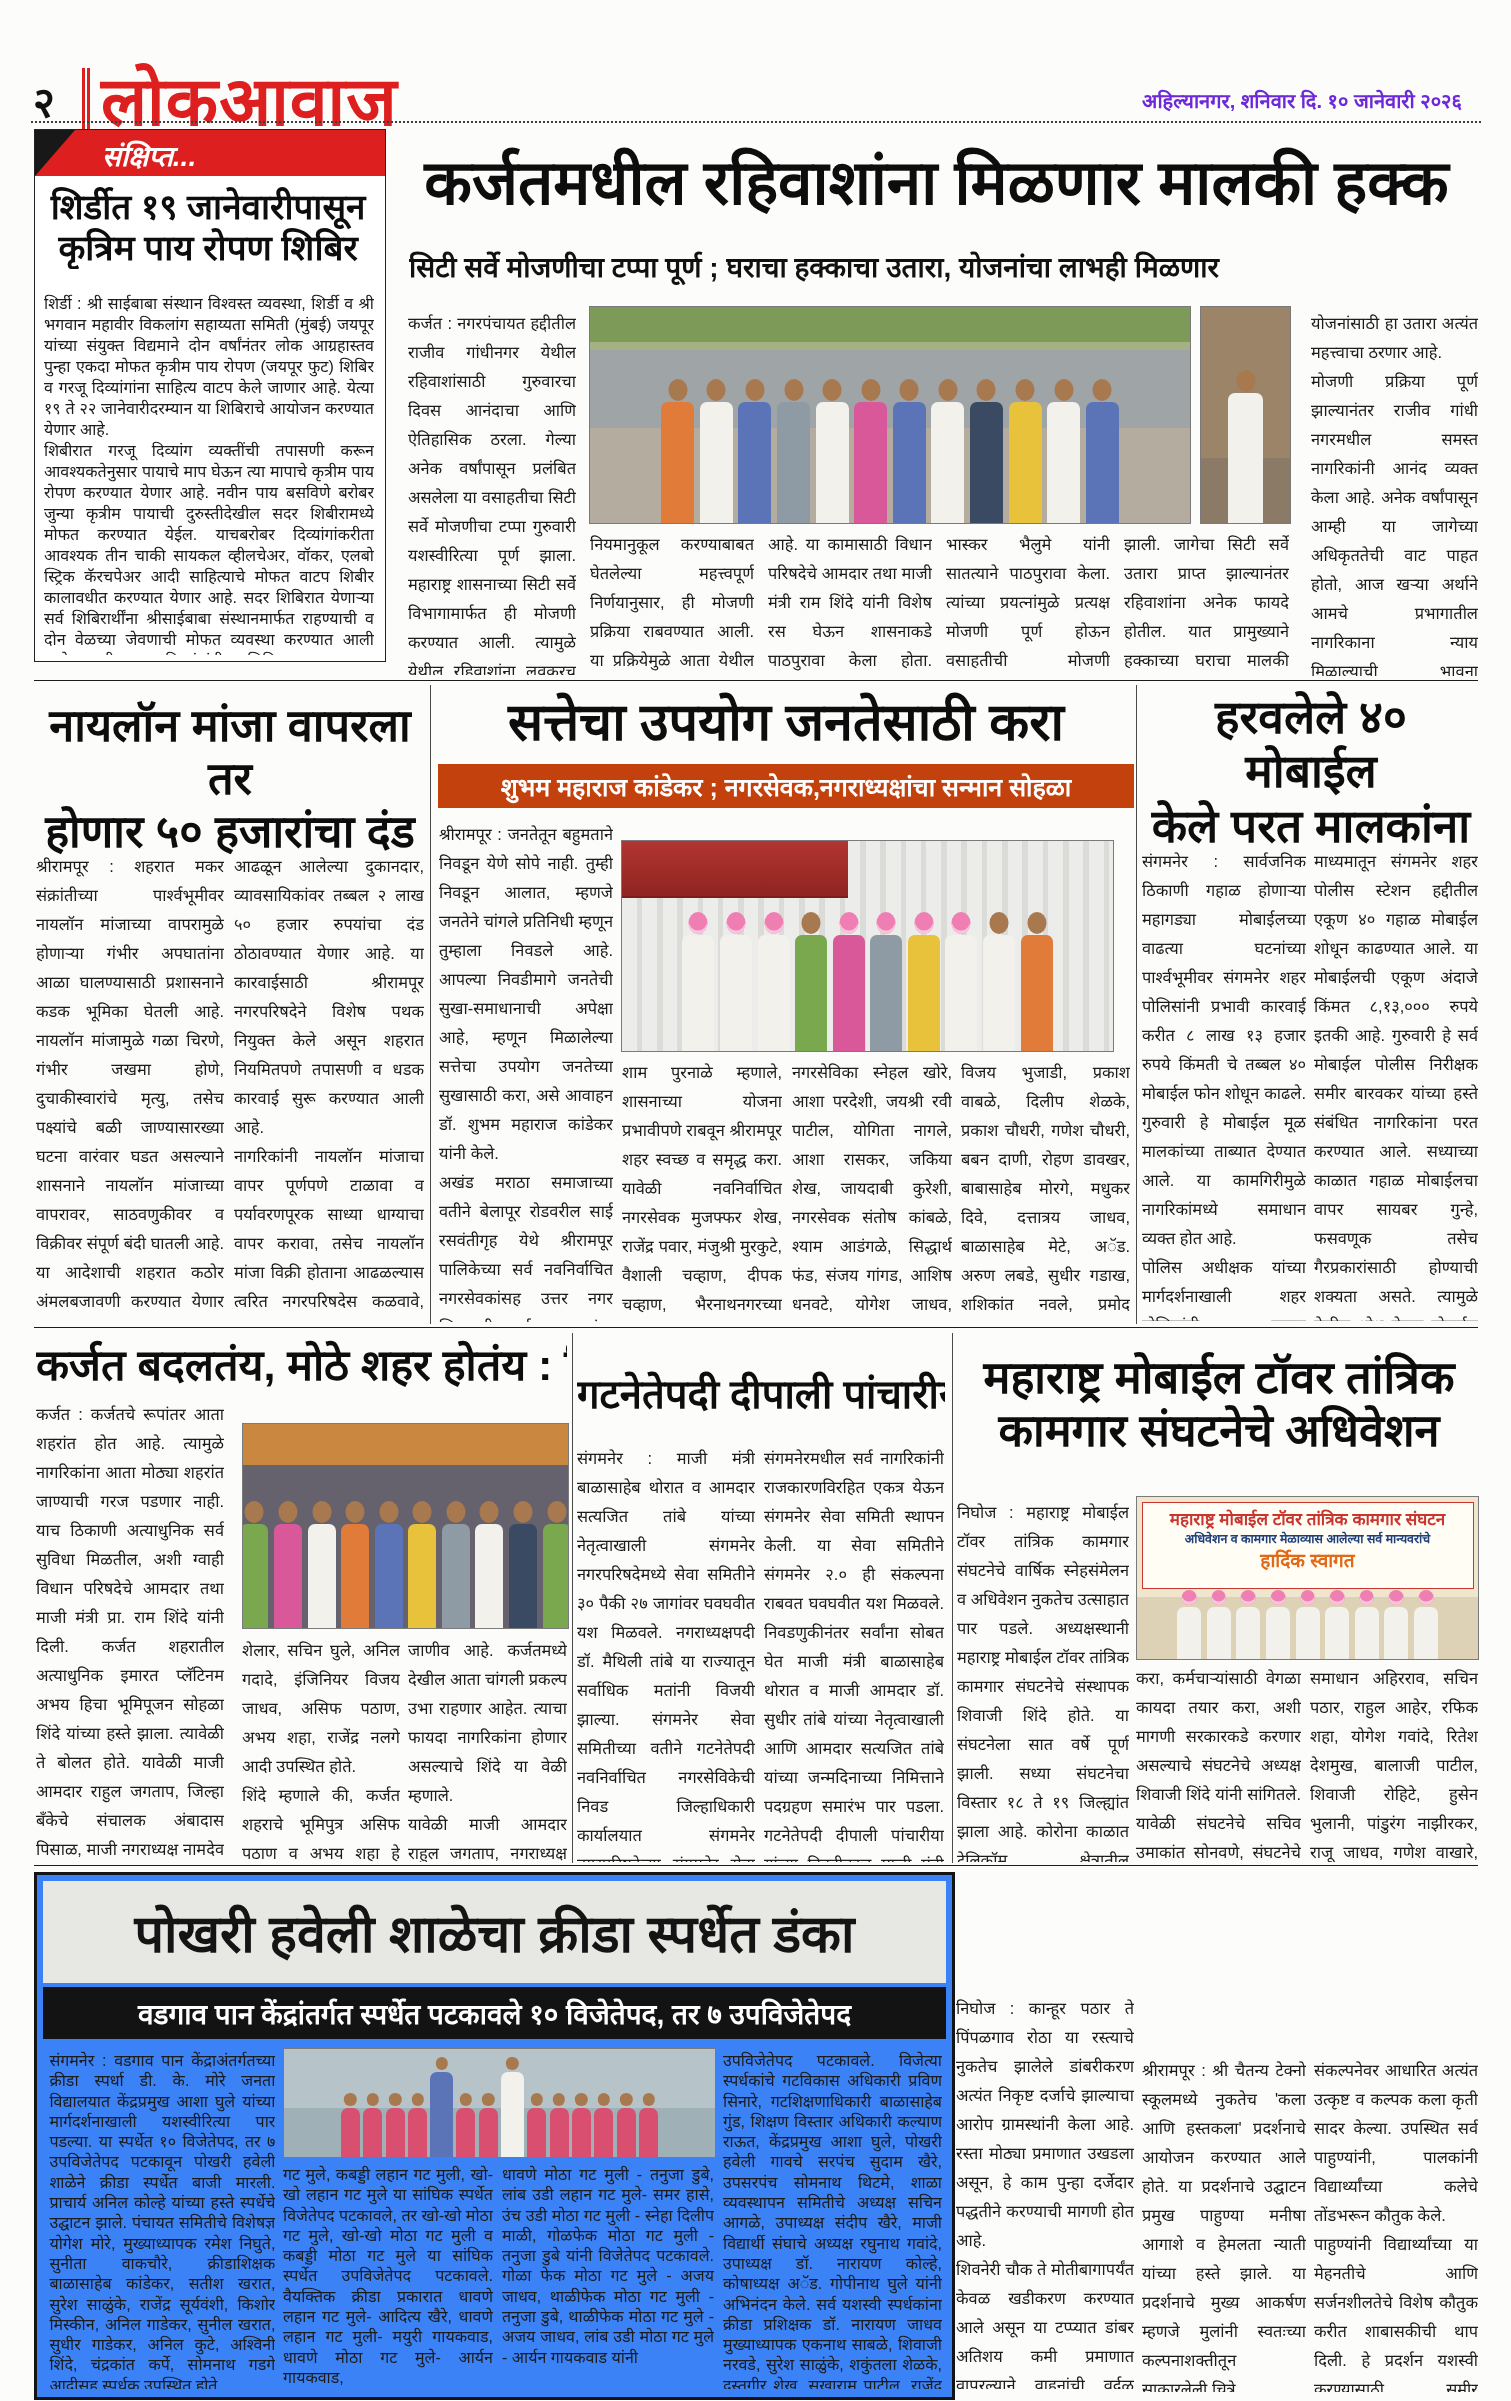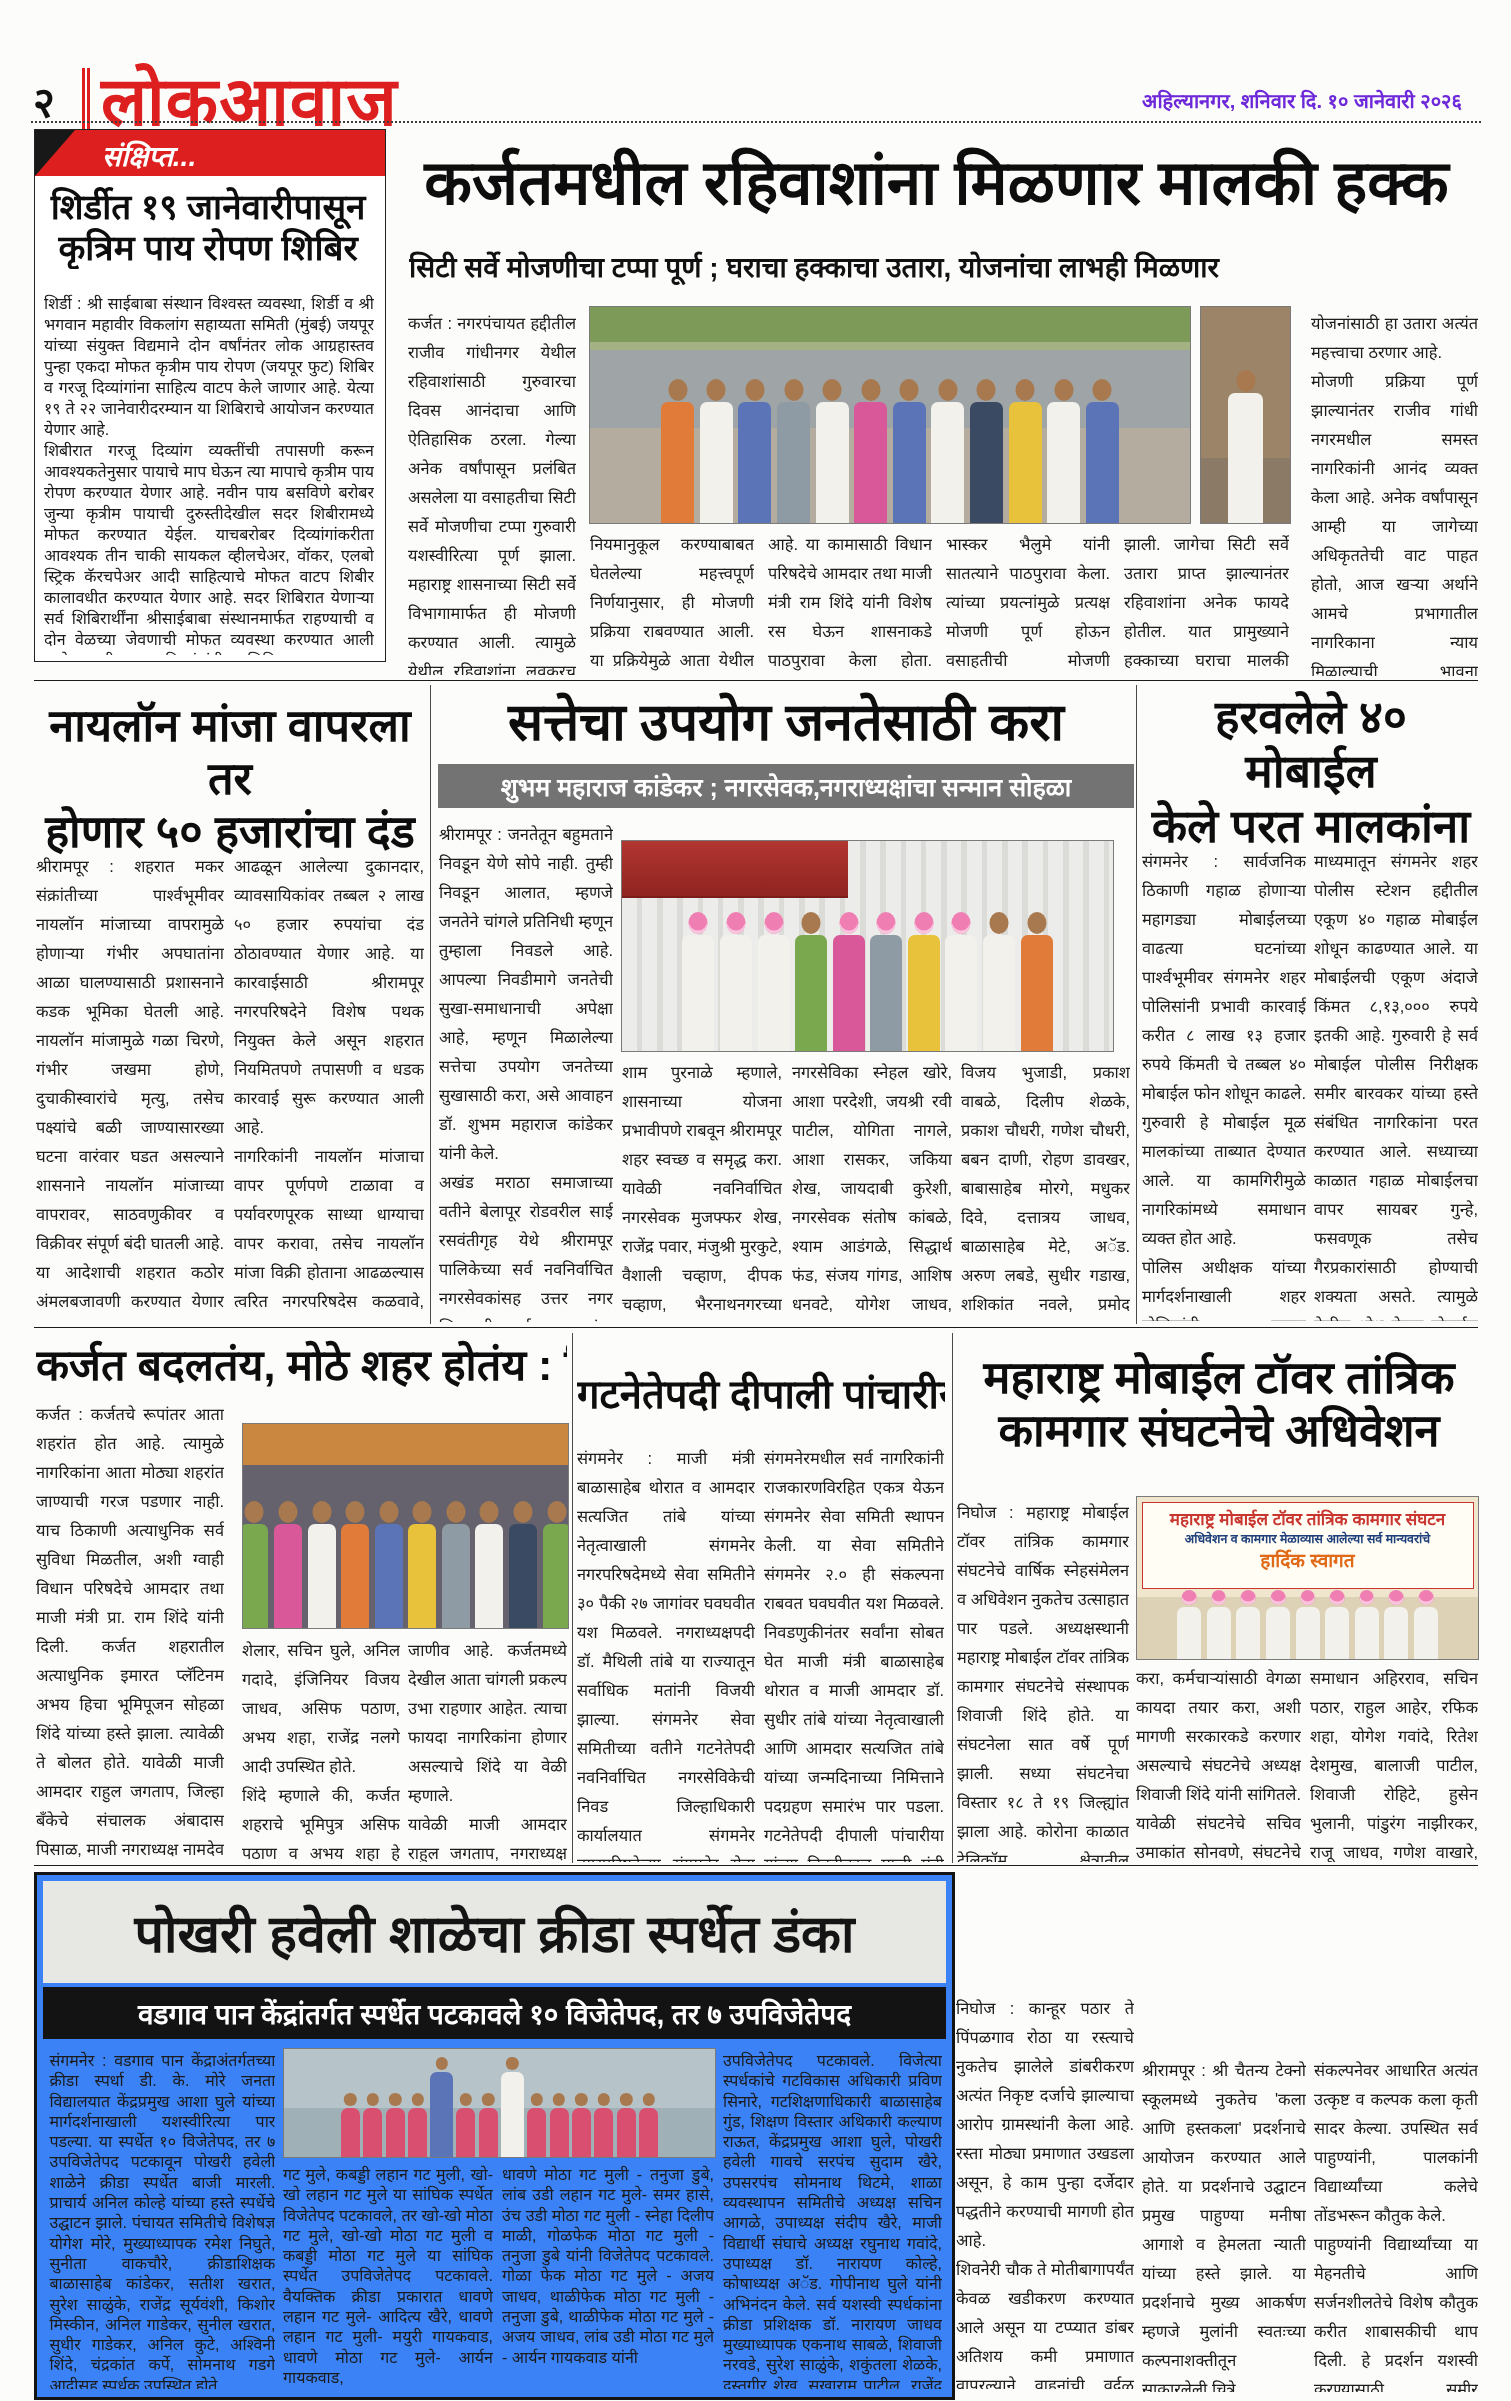--- a/index.html
+++ b/index.html
@@ -58,21 +58,21 @@
      border:1.7px solid #c8362f;text-align:center;overflow:hidden;}
   #tower-banner1{font-size:17px;font-weight:bold;color:#c8362f;margin-top:4.5px;}
   #tower-banner2{font-size:12.4px;font-weight:bold;color:#20407c;}
   #tower-banner3{font-size:19px;font-weight:bold;color:#e06a18;}
   #pokhari-photo{left:246px;top:173px;width:431px;height:108px;
      background:linear-gradient(#b6c4ca 0 55%,#9fb0b7 55% 100%);gap:3.4px;}
   #pokhari-photo .pr{width:19px;height:49px;}
   #pokhari-photo .pr:before{width:12.4px;height:12.4px;top:-14.7px;}
   #pokhari-photo .tall{height:85px;width:22.6px;}
   
-  #satta-bannerbar{left:438px;top:764px;width:696px;height:44px;background:#737373;color:#fff;
+  #satta-bannerbar{left:438px;top:764px;width:696px;height:44px;background:#c2410c;color:#fff;
      display:flex;align-items:center;justify-content:center;font-size:25px;font-weight:bold;overflow:hidden;}
   
   #pokhari-box{left:34px;top:1872px;width:915px;height:522px;border:3.4px solid #141414;background:#3b82f6;}
   #pok-head{position:absolute;left:5.6px;top:5.6px;right:5.6px;height:102px;background:#e7e7e3;
      display:flex;align-items:center;justify-content:center;font-size:52px;font-weight:bold;overflow:hidden;}
   #pok-banner{position:absolute;left:5.6px;top:112px;right:5.6px;height:52px;background:#131313;color:#fff;
      display:flex;align-items:center;justify-content:center;font-size:28px;font-weight:bold;overflow:hidden;}
   #pok-col1{left:12.4px;top:176px;width:226px;bottom:8px;}
   #pok-col2{left:246px;top:290px;width:210px;bottom:8px;}
   #pok-col3{left:465px;top:290px;width:212px;bottom:8px;}

